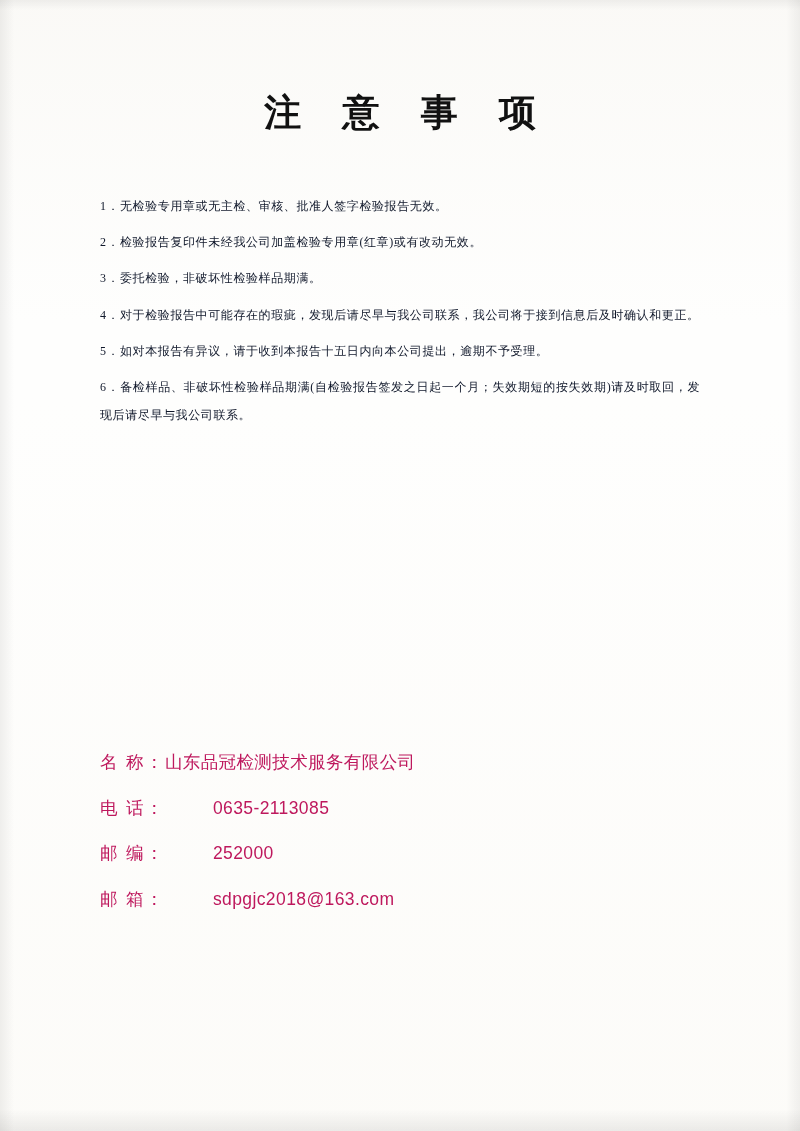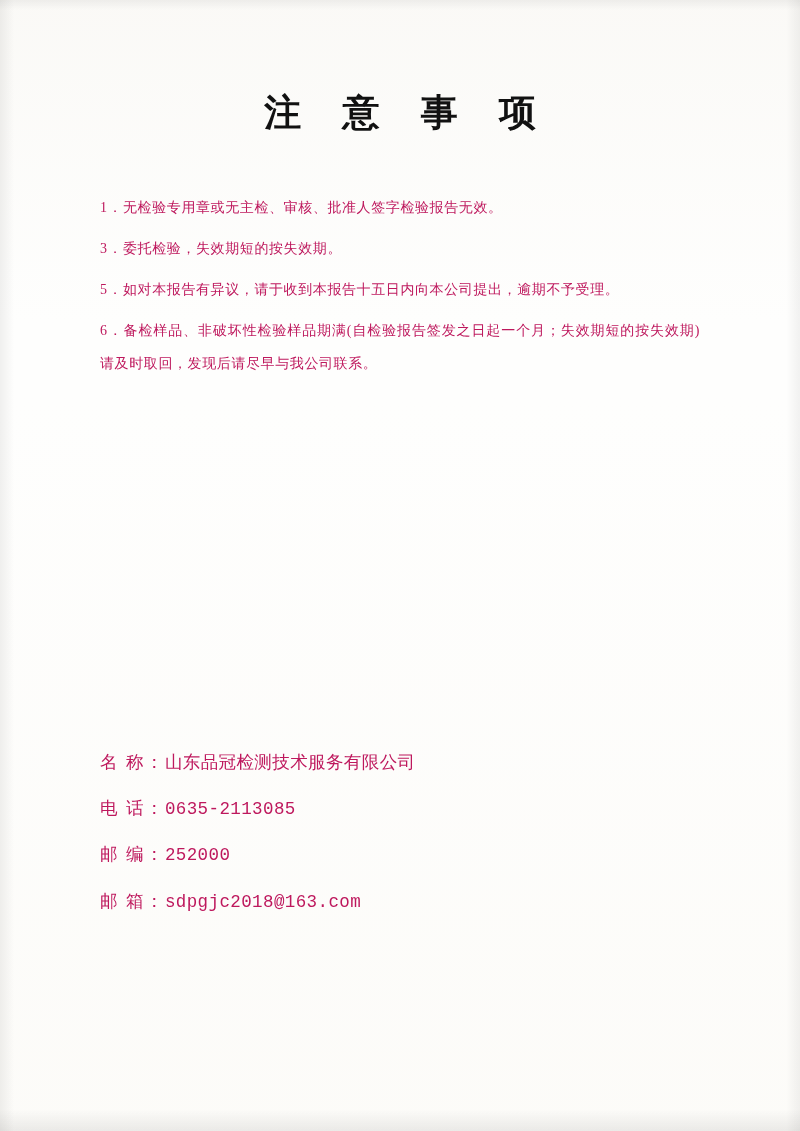--- a/index.html
+++ b/index.html
@@ -45,23 +45,23 @@
     color: #111;
     font-family: "Liberation Serif", "DejaVu Serif", serif;
   }
   .notes {
     position: absolute;
     top: 192px;
     left: 100px;
     width: 600px;
   }
   .note-item {
-    font-size: 14px;
+    font-size: 12px;
     line-height: 2.35;
-    color: #be185d;
+    color: #0f172a;
     margin-bottom: 8px;
     text-align: justify;
     letter-spacing: 0.6px;
   }
   .note-item .num {
     letter-spacing: 1px;
   }
   .contact {
     position: absolute;
     top: 740px;
@@ -75,22 +75,23 @@
     letter-spacing: 0.6px;
     white-space: nowrap;
   }
   .contact-row .label {
     letter-spacing: 2px;
   }
   .contact-row .value {
     letter-spacing: 0.4px;
   }
   .latin {
-    font-family: Liberation Mono, monospace;
+    font-family: Liberation Sans, sans-serif;
     letter-spacing: 0.2px;
+    margin-left: 48px;
   }
   
   .edge-left, .edge-right, .edge-top, .edge-bottom {
     position: absolute;
     pointer-events: none;
   }
   .edge-left  { left: 0; top: 0; width: 14px; height: 100%; background: linear-gradient(90deg, rgba(0,0,0,0.06), rgba(0,0,0,0)); }
   .edge-right { right: 0; top: 0; width: 14px; height: 100%; background: linear-gradient(270deg, rgba(0,0,0,0.05), rgba(0,0,0,0)); }
   .edge-top   { left: 0; top: 0; height: 10px; width: 100%; background: linear-gradient(180deg, rgba(0,0,0,0.05), rgba(0,0,0,0)); }
   .edge-bottom{ left: 0; bottom: 0; height: 22px; width: 100%; background: linear-gradient(0deg, rgba(0,0,0,0.07), rgba(0,0,0,0)); }
@@ -104,21 +105,27 @@
   <div class="edge-right"></div>
   <div class="edge-bottom"></div>
 
   <div class="doc-title">注 意 事 项</div>
 
   <div class="notes">
     <div class="note-item">
       <span class="num">1．</span><span>无检验专用章或无主检、审核、批准人签字检验报告无效。</span>
     </div>
     <div class="note-item">
-      <span class="num">3．</span><span>委托检验，失效期短的按失效期。</span>
+      <span class="num">2．</span><span>检验报告复印件未经我公司加盖检验专用章(红章)或有改动无效。</span>
+    </div>
+    <div class="note-item">
+      <span class="num">3．</span><span>委托检验，非破坏性检验样品期满。</span>
+    </div>
+    <div class="note-item">
+      <span class="num">4．</span><span>对于检验报告中可能存在的瑕疵，发现后请尽早与我公司联系，我公司将于接到信息后及时确认和更正。</span>
     </div>
     <div class="note-item">
       <span class="num">5．</span><span>如对本报告有异议，请于收到本报告十五日内向本公司提出，逾期不予受理。</span>
     </div>
     <div class="note-item">
       <span class="num">6．</span><span>备检样品、非破坏性检验样品期满(自检验报告签发之日起一个月；失效期短的按失效期)请及时取回，发现后请尽早与我公司联系。</span>
     </div>
   </div>
 
   <div class="contact">

